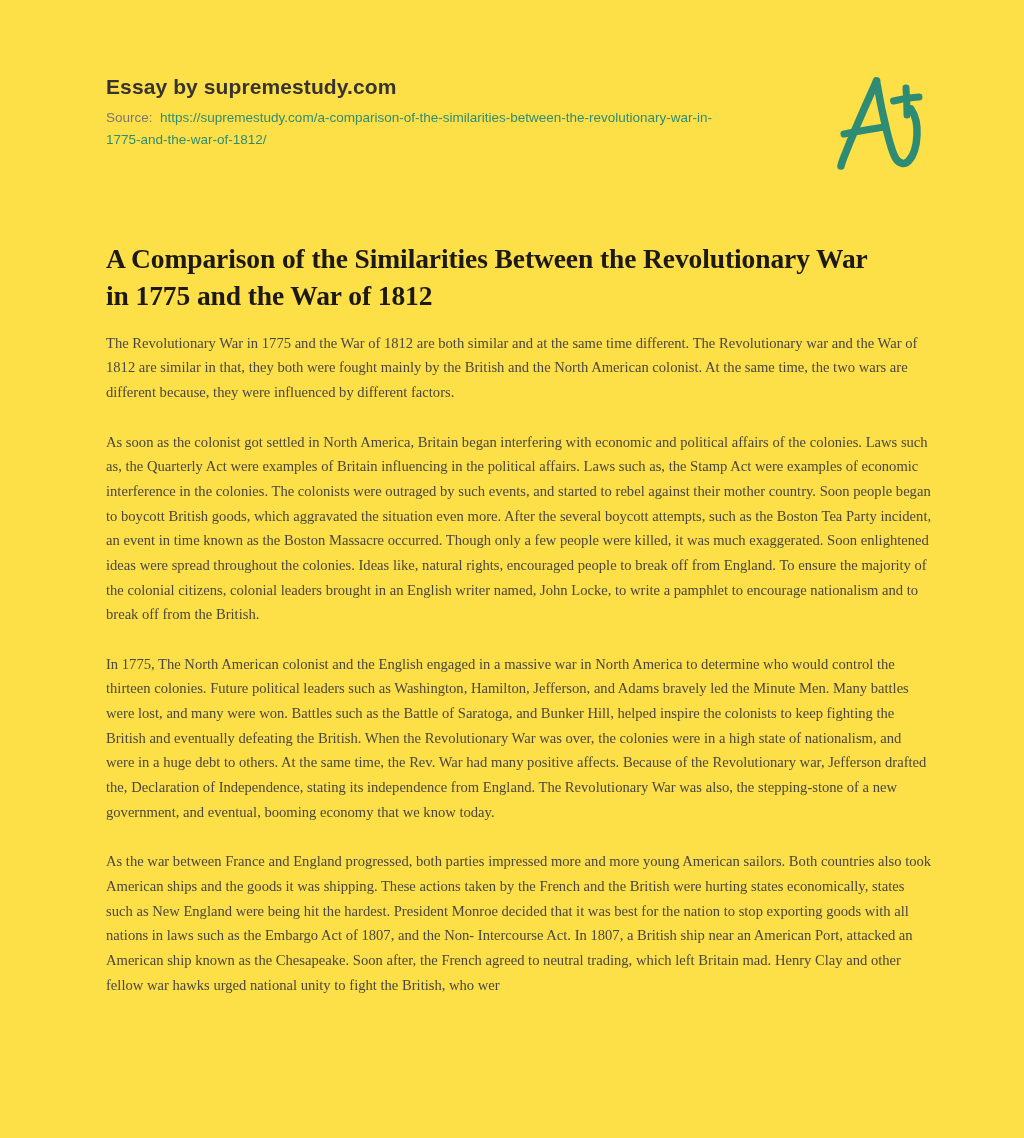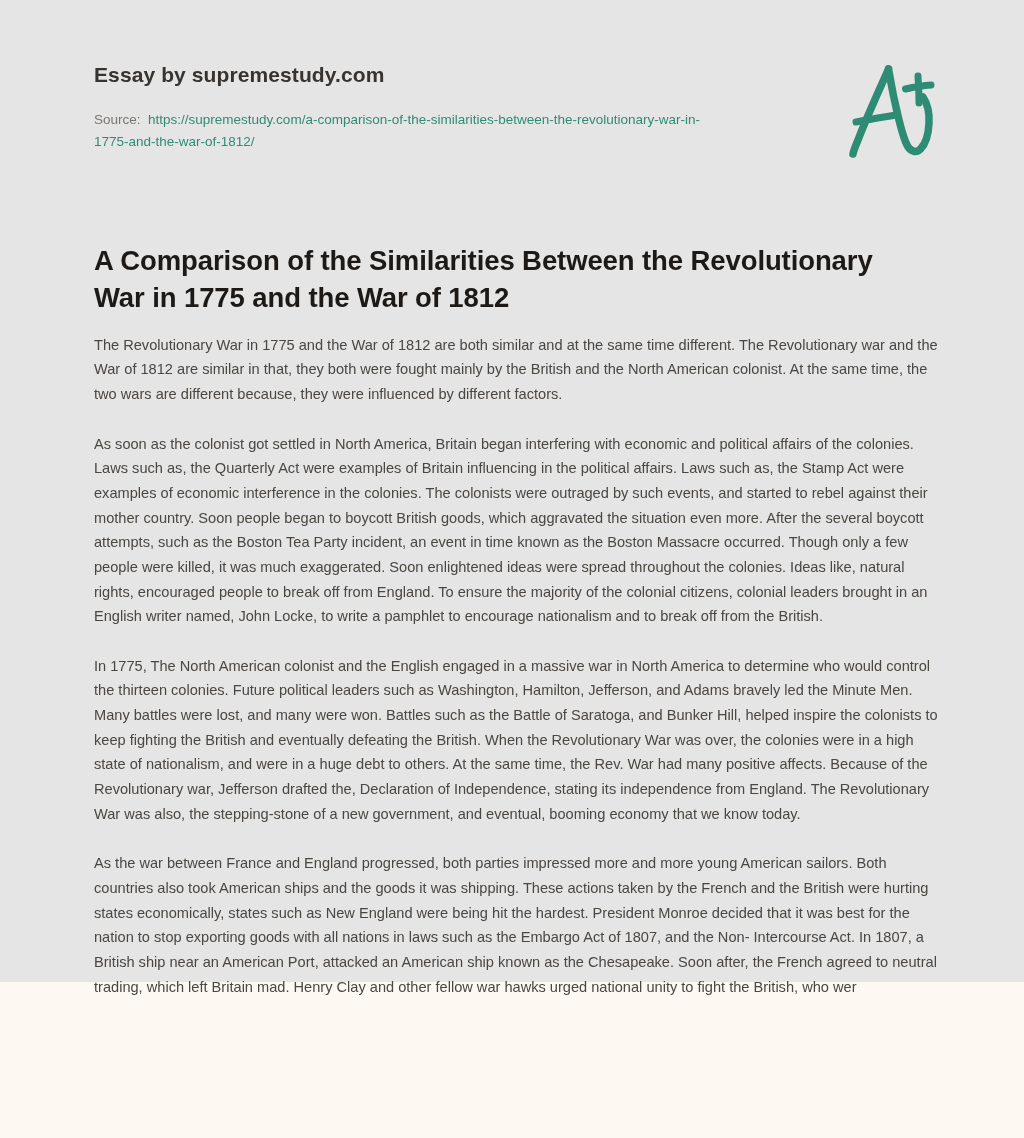--- a/index.html
+++ b/index.html
@@ -12,24 +12,24 @@
     height: 1138px;
     background: #fdf9f2;
     font-family: "Liberation Sans", "DejaVu Sans", sans-serif;
     overflow: hidden;
     position: relative;
   }
 
   .page {
     position: relative;
     width: 1024px;
-    height: 982px;
+    height: 1138px;
     box-sizing: border-box;
-    padding: 0;
-    background: #e5e5e5;
+    padding: 12px;
+    background: #fde047;
   }
 
   
   .header {
     position: relative;
     padding: 62px 0 0 0;
   }
 
   .header-inner {
     padding-left: 94px;
@@ -40,21 +40,21 @@
   .brand-title {
     font-size: 21px;
     font-weight: bold;
     color: #373330;
     letter-spacing: 0.1px;
     line-height: 1.2;
     margin: 0;
   }
 
   .source-line {
-    margin-top: 22px;
+    margin-top: 8px;
     font-size: 13.5px;
     line-height: 1.62;
     color: #7b7671;
     max-width: 610px;
     word-break: break-word;
   }
 
   .source-label {
     color: #7b7671;
   }
@@ -76,20 +76,21 @@
   .logo svg {
     display: block;
     width: 120px;
     height: 120px;
   }
 
   
   .article {
     padding: 0 80px 0 94px;
     box-sizing: border-box;
+    font-family: Liberation Serif, serif;
   }
 
   .article-title {
     margin: 0;
     padding-top: 90px;
     font-size: 27.5px;
     font-weight: bold;
     line-height: 1.34;
     color: #1c1917;
     letter-spacing: -0.1px;

